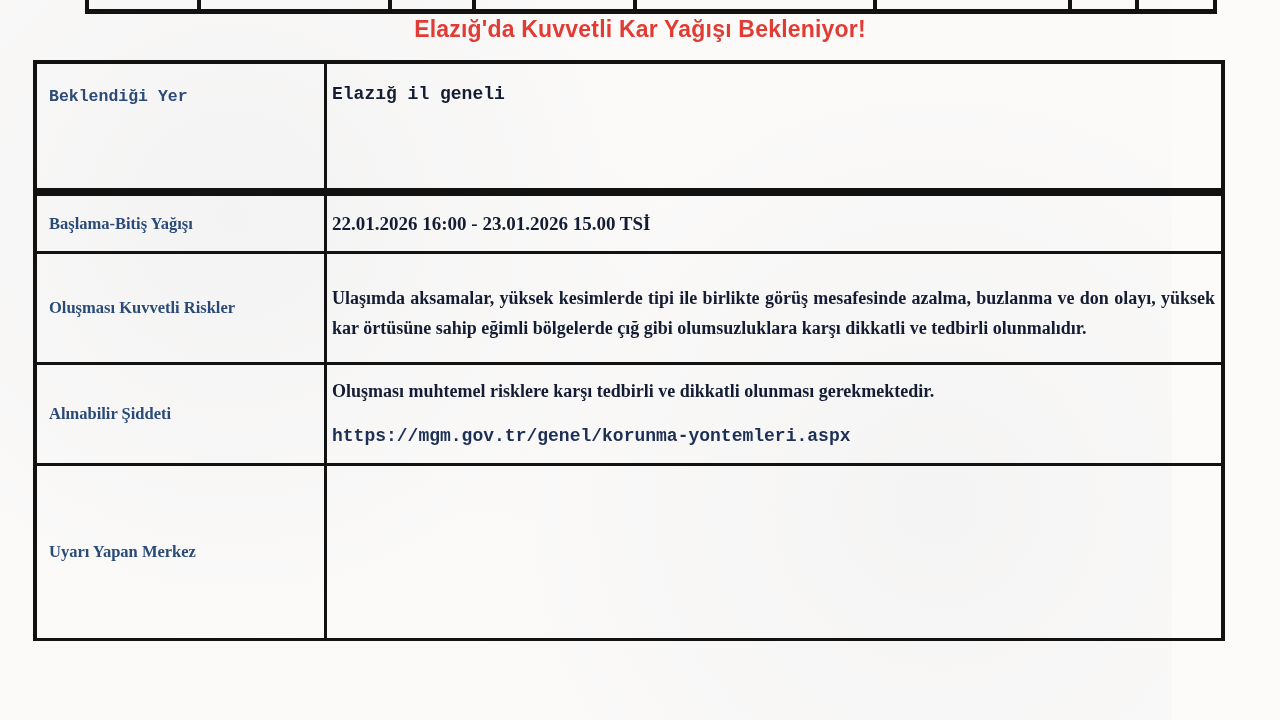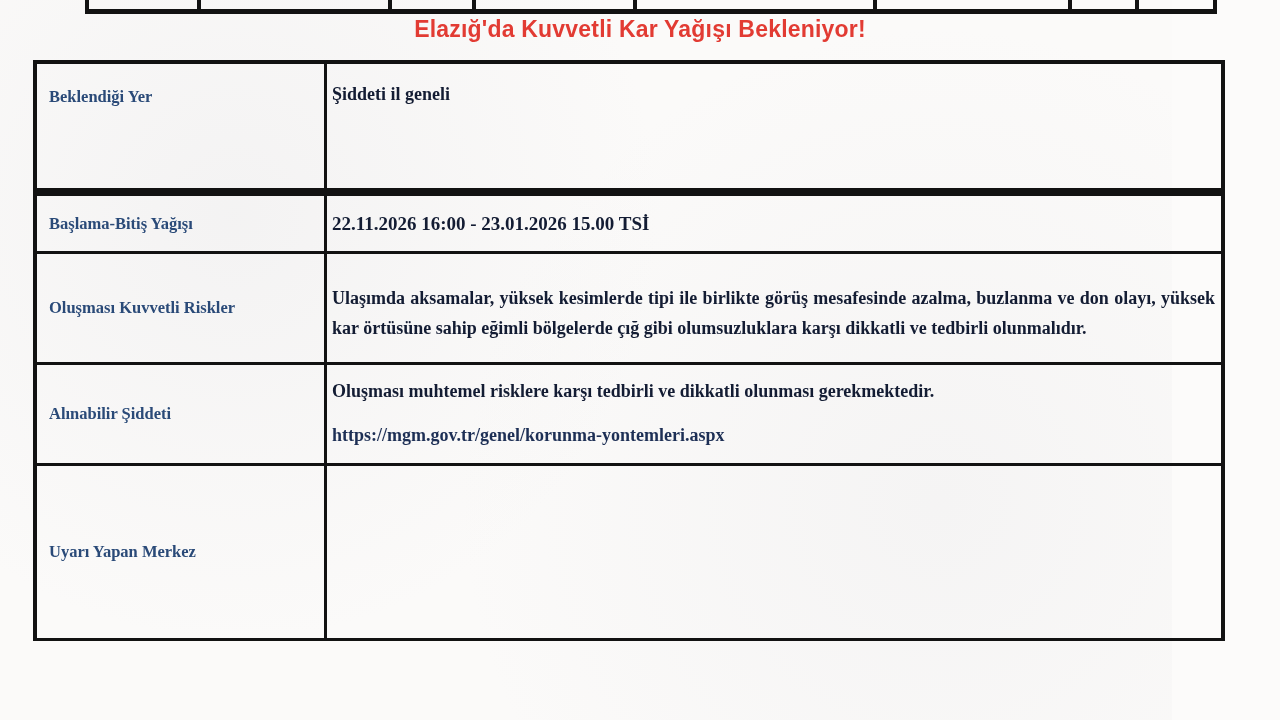--- a/index.html
+++ b/index.html
@@ -73,38 +73,38 @@
     color: #131c33;
     font-weight: bold;
     font-size: 18px;
     padding: 0 6px 0 5px;
   }
 
   tr.r1 td { height: 130px; }
   tr.r1 .lbl { vertical-align: top; padding-top: 30px; }
   tr.r1 .val { vertical-align: top; padding-top: 14px; text-align: justify; line-height: 43px; }
 
-  tr.r2 td { height: 102px; border-bottom-width: 8px; }
+  tr.r2 td { height: 102px; border-bottom-width: 8px; font-family: Liberation Mono, monospace; }
   tr.r2 .lbl { vertical-align: top; padding-top: 22px; }
   tr.r2 .val { vertical-align: top; padding-top: 20px; }
 
   tr.r3 td { height: 55px; }
   tr.r3 .val { font-size: 19px; }
 
   tr.r4 td { height: 58px; }
   tr.r4 .val { padding-left: 8px; font-size: 19px; }
 
   tr.r5 td { height: 98px; }
   tr.r5 .val { text-align: justify; line-height: 30px; padding-top: 10px; }
 
   tr.r6 td { height: 84px; }
   tr.r6 .val { vertical-align: top; padding-top: 14px; }
   tr.r6 .val .line { line-height: 24px; }
   tr.r6 .val .line + .line { margin-top: 20px; }
-  .url-link { color: #1d2f55; text-decoration: none; }
+  .url-link { color: #1d2f55; text-decoration: none; font-family: Liberation Mono, monospace; }
 
   tr.r7 td { height: 130px; }
   tr.r7 .val { text-align: center; vertical-align: top; padding-top: 42px; }
 </style>
 </head>
 <body>
 
 <div class="page">
 
   <div class="top-fragment">
@@ -118,25 +118,25 @@
     <span class="tick" style="left:1050px"></span>
     <span class="tick" style="left:1128px"></span>
   </div>
 
   <div class="headline">Elazığ'da Kuvvetli Kar Yağışı Bekleniyor!</div>
 
   <table class="warn">
     <tbody>
     <tr class="r2">
       <td class="lbl">Beklendiği Yer</td>
-      <td class="val">Şiddeti il geneli</td>
+      <td class="val">Elazığ il geneli</td>
     </tr>
     <tr class="r3">
       <td class="lbl">Başlama-Bitiş Yağışı</td>
-      <td class="val">22.11.2026 16:00 - 23.01.2026 15.00 TSİ</td>
+      <td class="val">22.01.2026 16:00 - 23.01.2026 15.00 TSİ</td>
     </tr>
     <tr class="r5">
       <td class="lbl">Oluşması Kuvvetli Riskler</td>
       <td class="val">Ulaşımda aksamalar, yüksek kesimlerde tipi ile birlikte görüş mesafesinde azalma, buzlanma ve don olayı, yüksek kar örtüsüne sahip eğimli bölgelerde çığ gibi olumsuzluklara karşı dikkatli ve tedbirli olunmalıdır.</td>
     </tr>
     <tr class="r6">
       <td class="lbl">Alınabilir Şiddeti</td>
       <td class="val">
         <div class="line">Oluşması muhtemel risklere karşı tedbirli ve dikkatli olunması gerekmektedir.</div>
         <div class="line"><a href="#" class="url-link">https://mgm.gov.tr/genel/korunma-yontemleri.aspx</a></div>

